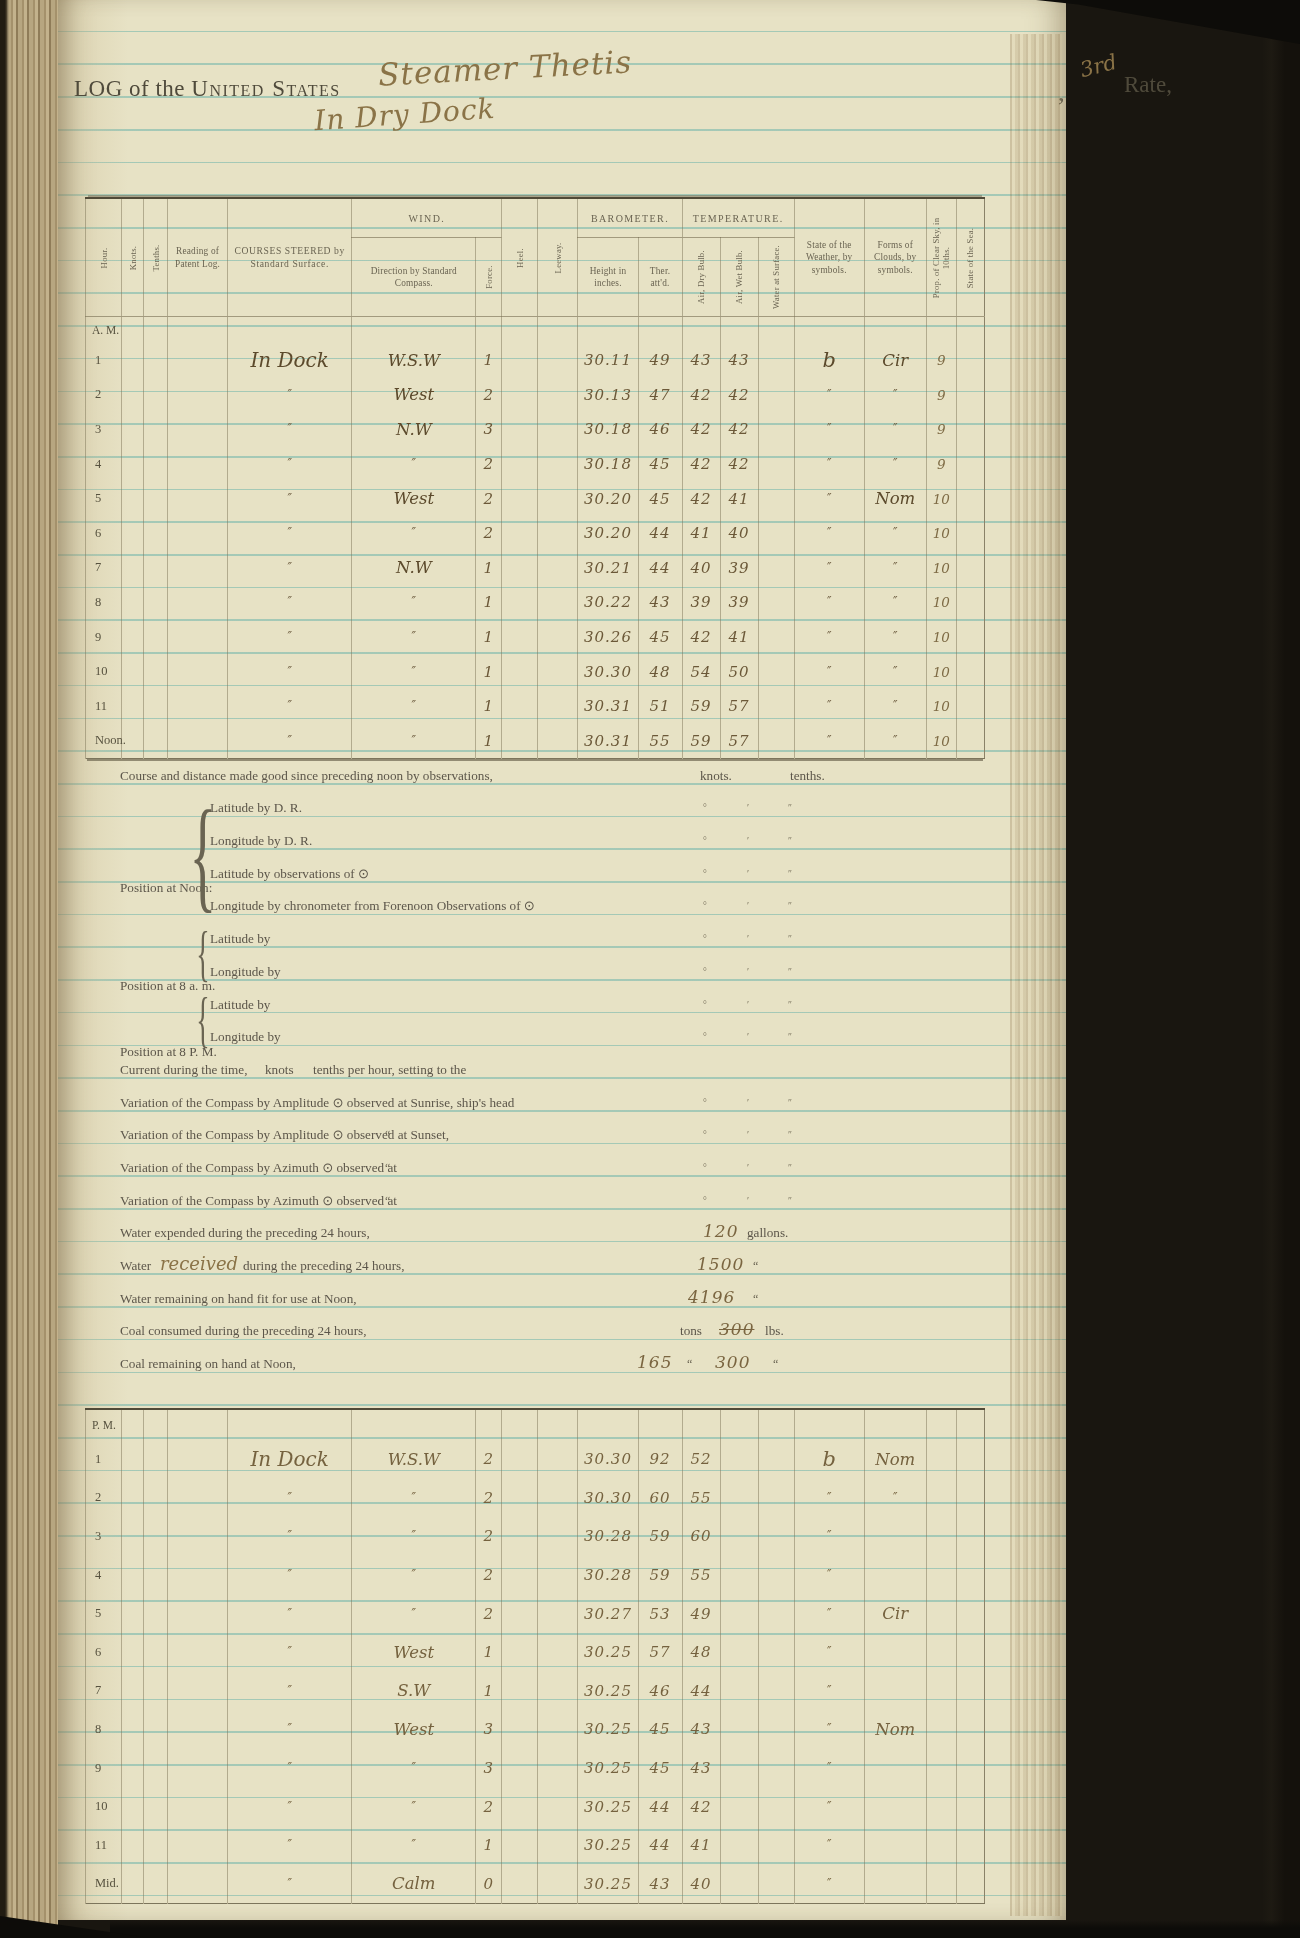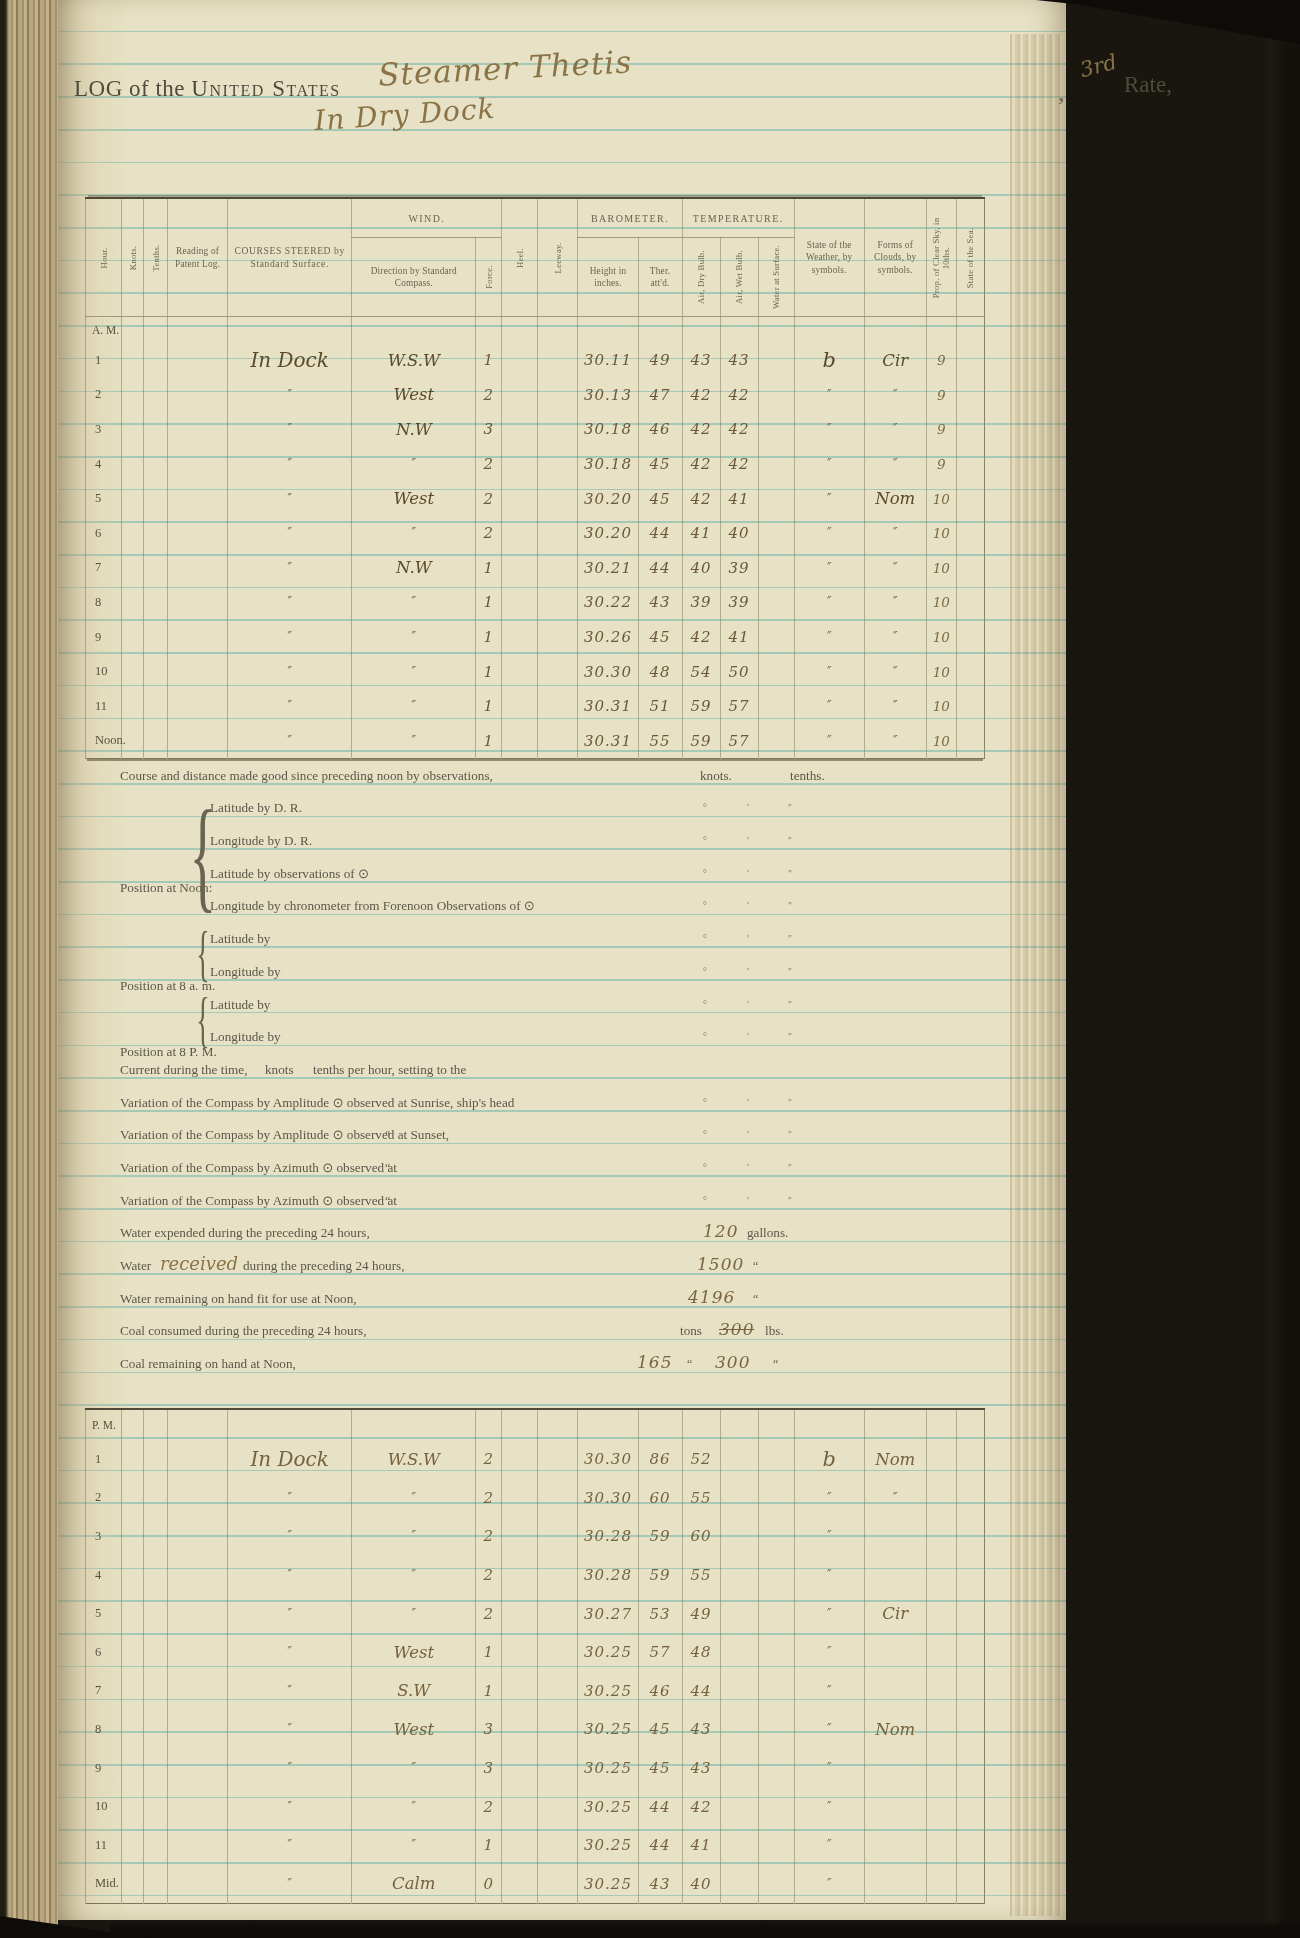--- a/index.html
+++ b/index.html
@@ -644,21 +644,21 @@
           <td class="c-hour">1</td>
           <td></td>
           <td></td>
           <td></td>
           <td class="hw hw-lg">In Dock</td>
           <td class="hw hw-md">W.S.W</td>
           <td class="hw hw-sm">2</td>
           <td></td>
           <td></td>
           <td class="hw hw-sm">30.30</td>
-          <td class="hw hw-sm">86</td>
+          <td class="hw hw-sm">92</td>
           <td class="hw hw-sm">52</td>
           <td></td>
           <td></td>
           <td class="hw hw-md wsym">b</td>
           <td class="hw hw-md">Nom</td>
           <td></td>
           <td></td>
         </tr>
         <tr>
           <td class="c-hour">2</td>

